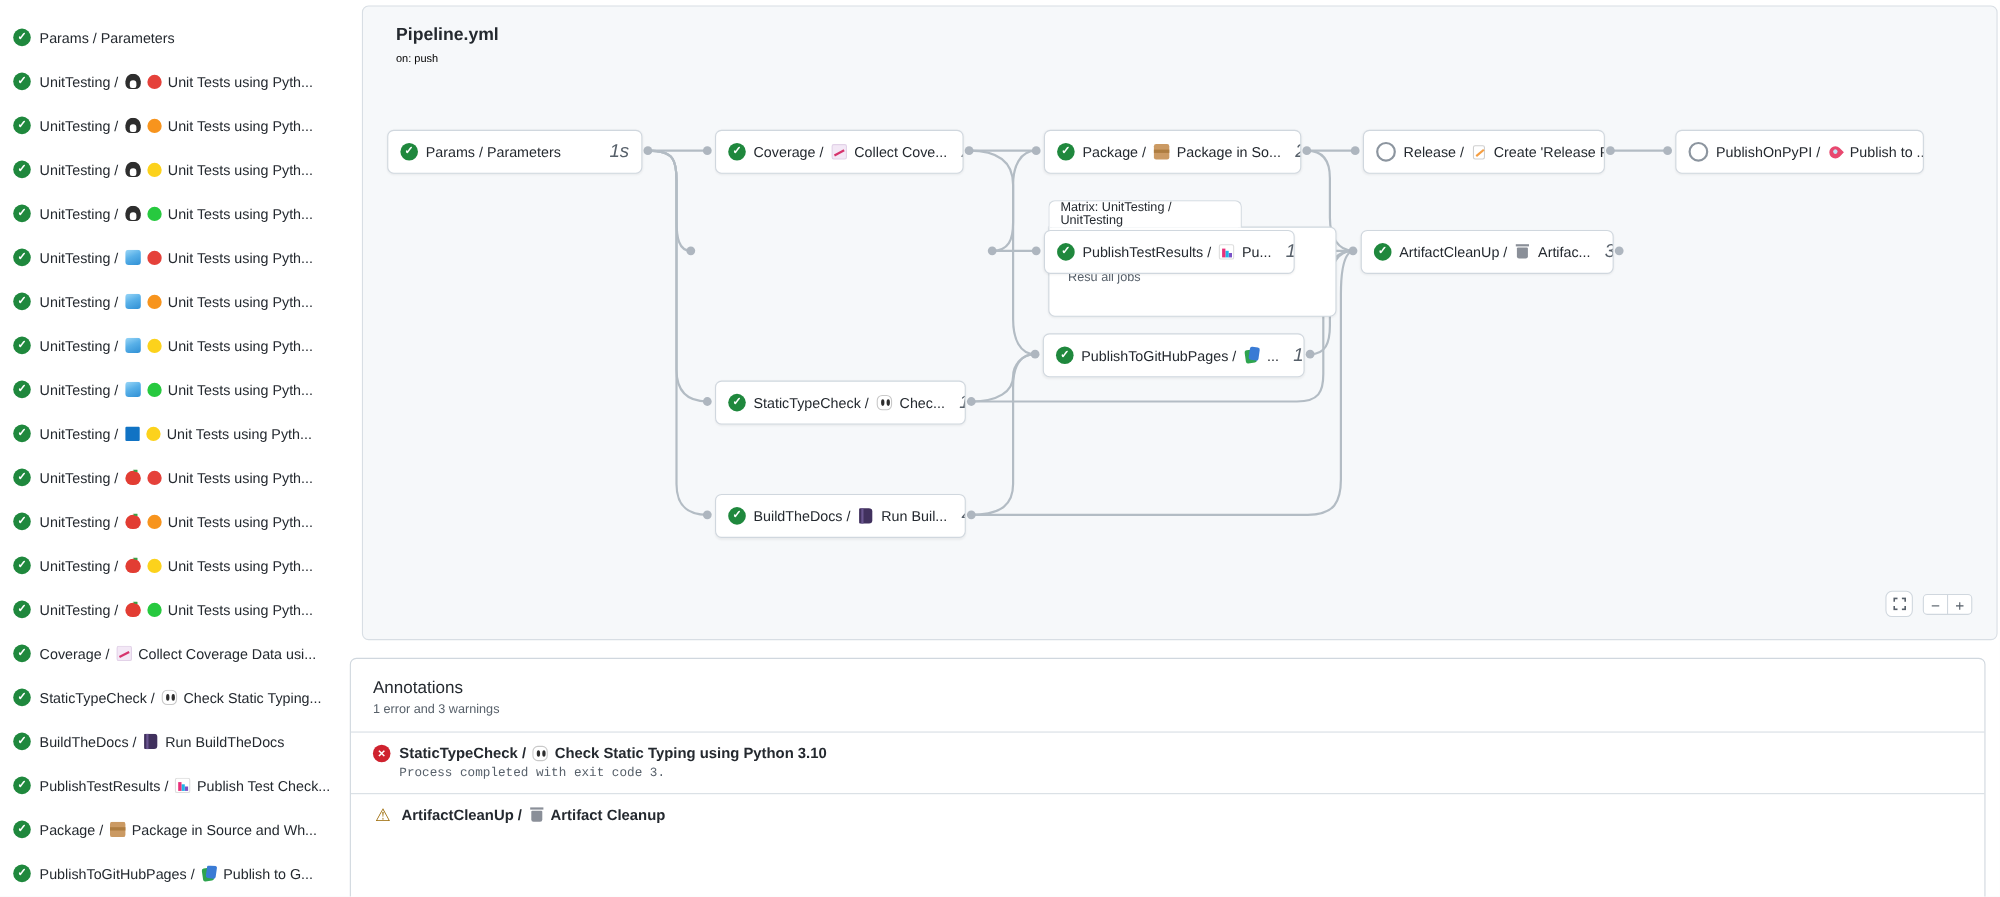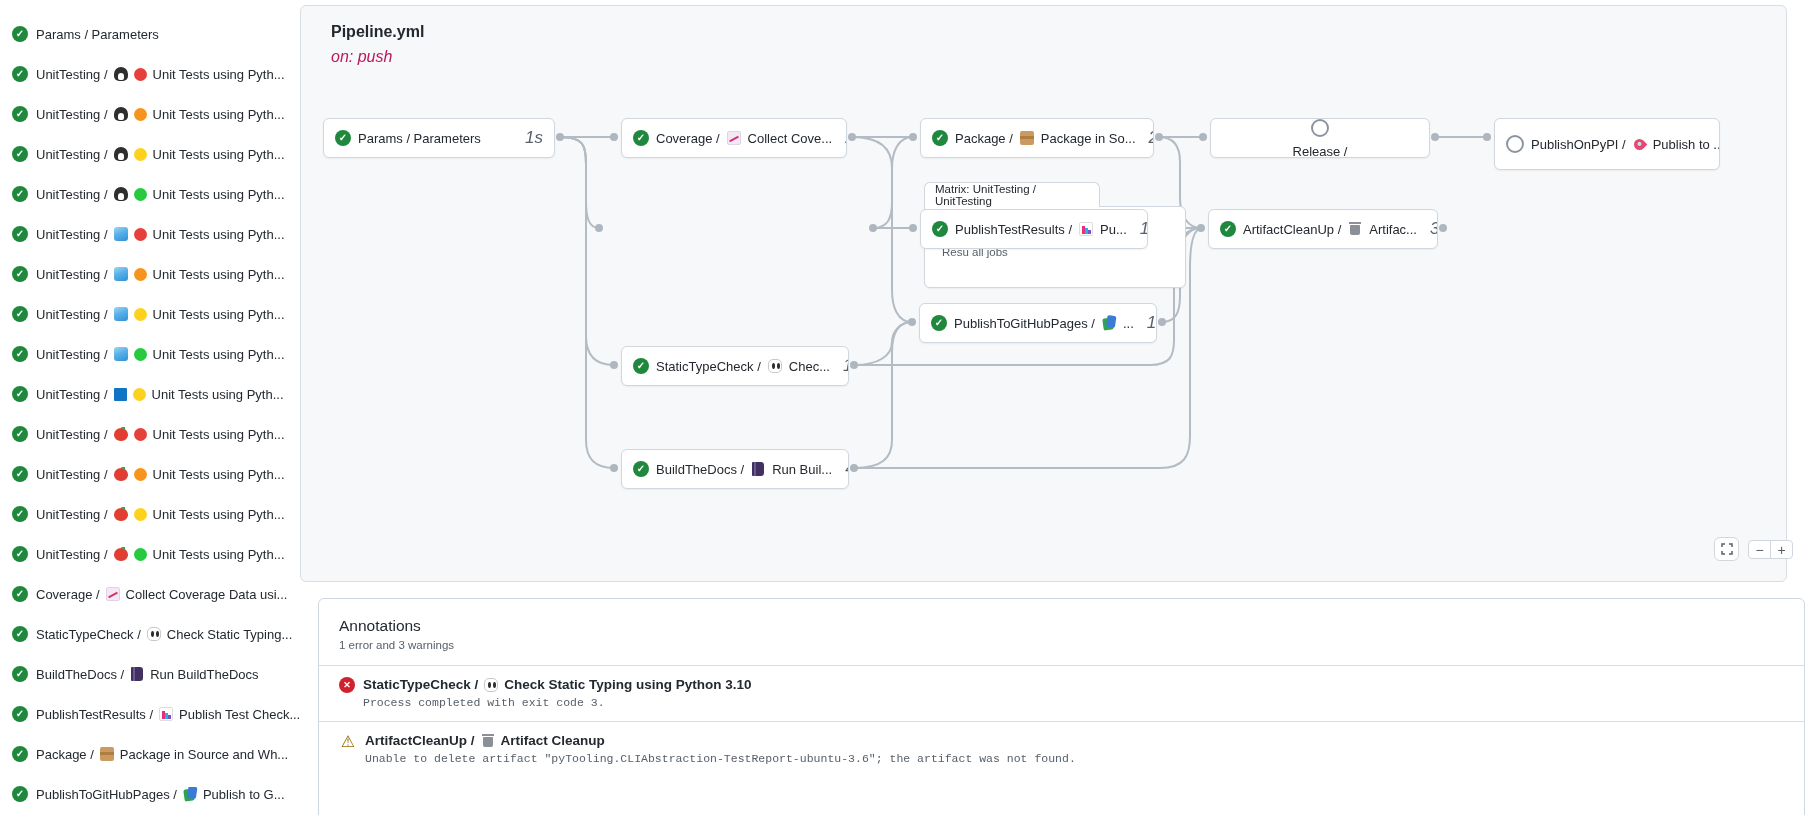--- a/index.html
+++ b/index.html
@@ -45,24 +45,24 @@
   .ic-package::after{content:"";position:absolute;left:0;top:5px;width:100%;height:3px;background:#ae7d40;}
   .ic-books{width:10px;height:12px;margin:2px 3px 0 1px;background:#2ea44f;border-radius:2px;transform:rotate(-8deg);}
   .ic-books::after{content:"";position:absolute;left:4px;top:-2px;width:9px;height:12px;background:#3a7bd5;border-radius:2px;transform:rotate(16deg);}
   .ic-memo{width:11px;height:13px;margin:0 1px;background:#fff;border:1px solid #cfcfcf;border-radius:2px;box-sizing:border-box;}
   .ic-memo::after{content:"";position:absolute;left:1px;top:5px;width:9px;height:2px;background:#f59e42;transform:rotate(-40deg);}
   .ic-rocket{width:11px;height:11px;margin:1px;background:#e8486f;border-radius:50% 0 50% 50%;transform:rotate(45deg);}
   .ic-rocket::after{content:"";position:absolute;left:3px;top:3px;width:4px;height:4px;background:#bfe3f5;border-radius:50%;}
   .ic-trash{width:10px;height:10px;margin:3px 2px 1px;background:#8a8f98;border-radius:1px 1px 2px 2px;}
   .ic-trash::before{content:"";position:absolute;top:-3px;left:-1px;width:12px;height:2px;background:#8a8f98;}
   
-  .graph-card{position:absolute;left:300px;top:5px;width:1487px;height:577px;
+  .graph-card{position:absolute;left:329px;top:5px;width:1487px;height:577px;
     background:#f6f8fa;border:1px solid #d8dee4;border-radius:6px;box-sizing:border-box;}
   .graph-title{position:absolute;left:30px;top:17px;font-size:16px;font-weight:700;}
-  .graph-trigger{position:absolute;left:30px;top:42px;font-size:16px;color:#be185d;font-style:italic;}
+  .graph-trigger{position:absolute;left:30px;top:42px;font-size:10px;color:#000000;}
   .edges{position:absolute;left:0;top:0;width:1485px;height:575px;z-index:1;}
   .edges path{fill:none;stroke:#b3bcc4;stroke-width:2;}
   .edges circle{fill:#aeb6bf;}
   .node{position:absolute;display:flex;align-items:center;gap:7px;padding:0 11px;box-sizing:border-box;
     background:#fff;border:1px solid #d0d7de;border-radius:6px;box-shadow:0 1px 2px rgba(31,35,40,.06);
     font-size:13px;white-space:nowrap;overflow:hidden;z-index:2;cursor:pointer;}
   .node .dur{margin-left:auto;padding-left:6px;color:#57606a;font-size:17px;flex:none;font-style:italic;}
   .matrix-tab{position:absolute;left:623px;top:176px;width:176px;height:25px;z-index:3;
     background:#fff;border:1px solid #d0d7de;border-bottom:none;border-radius:6px 6px 0 0;box-sizing:border-box;
     font-size:11.5px;display:flex;align-items:center;padding:0 10px;}
@@ -330,28 +330,28 @@
       <span>Collect Cove...</span>
       <span class="dur">25s</span>
     </div>
     <div class="node" style="left: 619px; top: 112px; width: 234px; height: 40px;">
       <span class="st st-ok"></span>
       <span>Package /</span>
       <span class="ic ic-package"></span>
       <span>Package in So...</span>
       <span class="dur">25s</span>
     </div>
-    <div class="node" style="left: 909px; top: 112px; width: 220px; height: 40px; flex-direction: column;">
+    <div class="node" style="left: 909px; top: 112px; width: 220px; height: 40px;">
       <span class="st st-skip"></span>
       <span>Release /</span>
       <span class="ic ic-memo"></span>
       <span>Create 'Release P...</span>
       <span class="dur"></span>
     </div>
-    <div class="node" style="left: 1193px; top: 112px; width: 226px; height: 52px;">
+    <div class="node" style="left: 1193px; top: 112px; width: 226px; height: 40px;">
       <span class="st st-skip"></span>
       <span>PublishOnPyPI /</span>
       <span class="ic ic-rocket"></span>
       <span>Publish to ...</span>
       <span class="dur"></span>
     </div>
     <div class="node" style="left: 619px; top: 203px; width: 228px; height: 40px;">
       <span class="st st-ok"></span>
       <span>PublishTestResults /</span>
       <span class="ic ic-barchart"></span>
@@ -414,17 +414,16 @@
         </div>
       </div>
       <div class="ann-row">
         <span class="st st-warn"></span>
         <div class="ann-body">
           <div class="ann-row-title">
             <span>ArtifactCleanUp /</span>
             <span class="ic ic-trash"></span>
             <span>Artifact Cleanup</span>
           </div>
-          <div class="ann-detail">Unable to delete artifact "pyTooling.CLIAbstraction-TestReport-ubuntu-3.6"; the artifact was not found.</div>
         </div>
       </div>
     </div>
 </div>
 
 </body></html>

